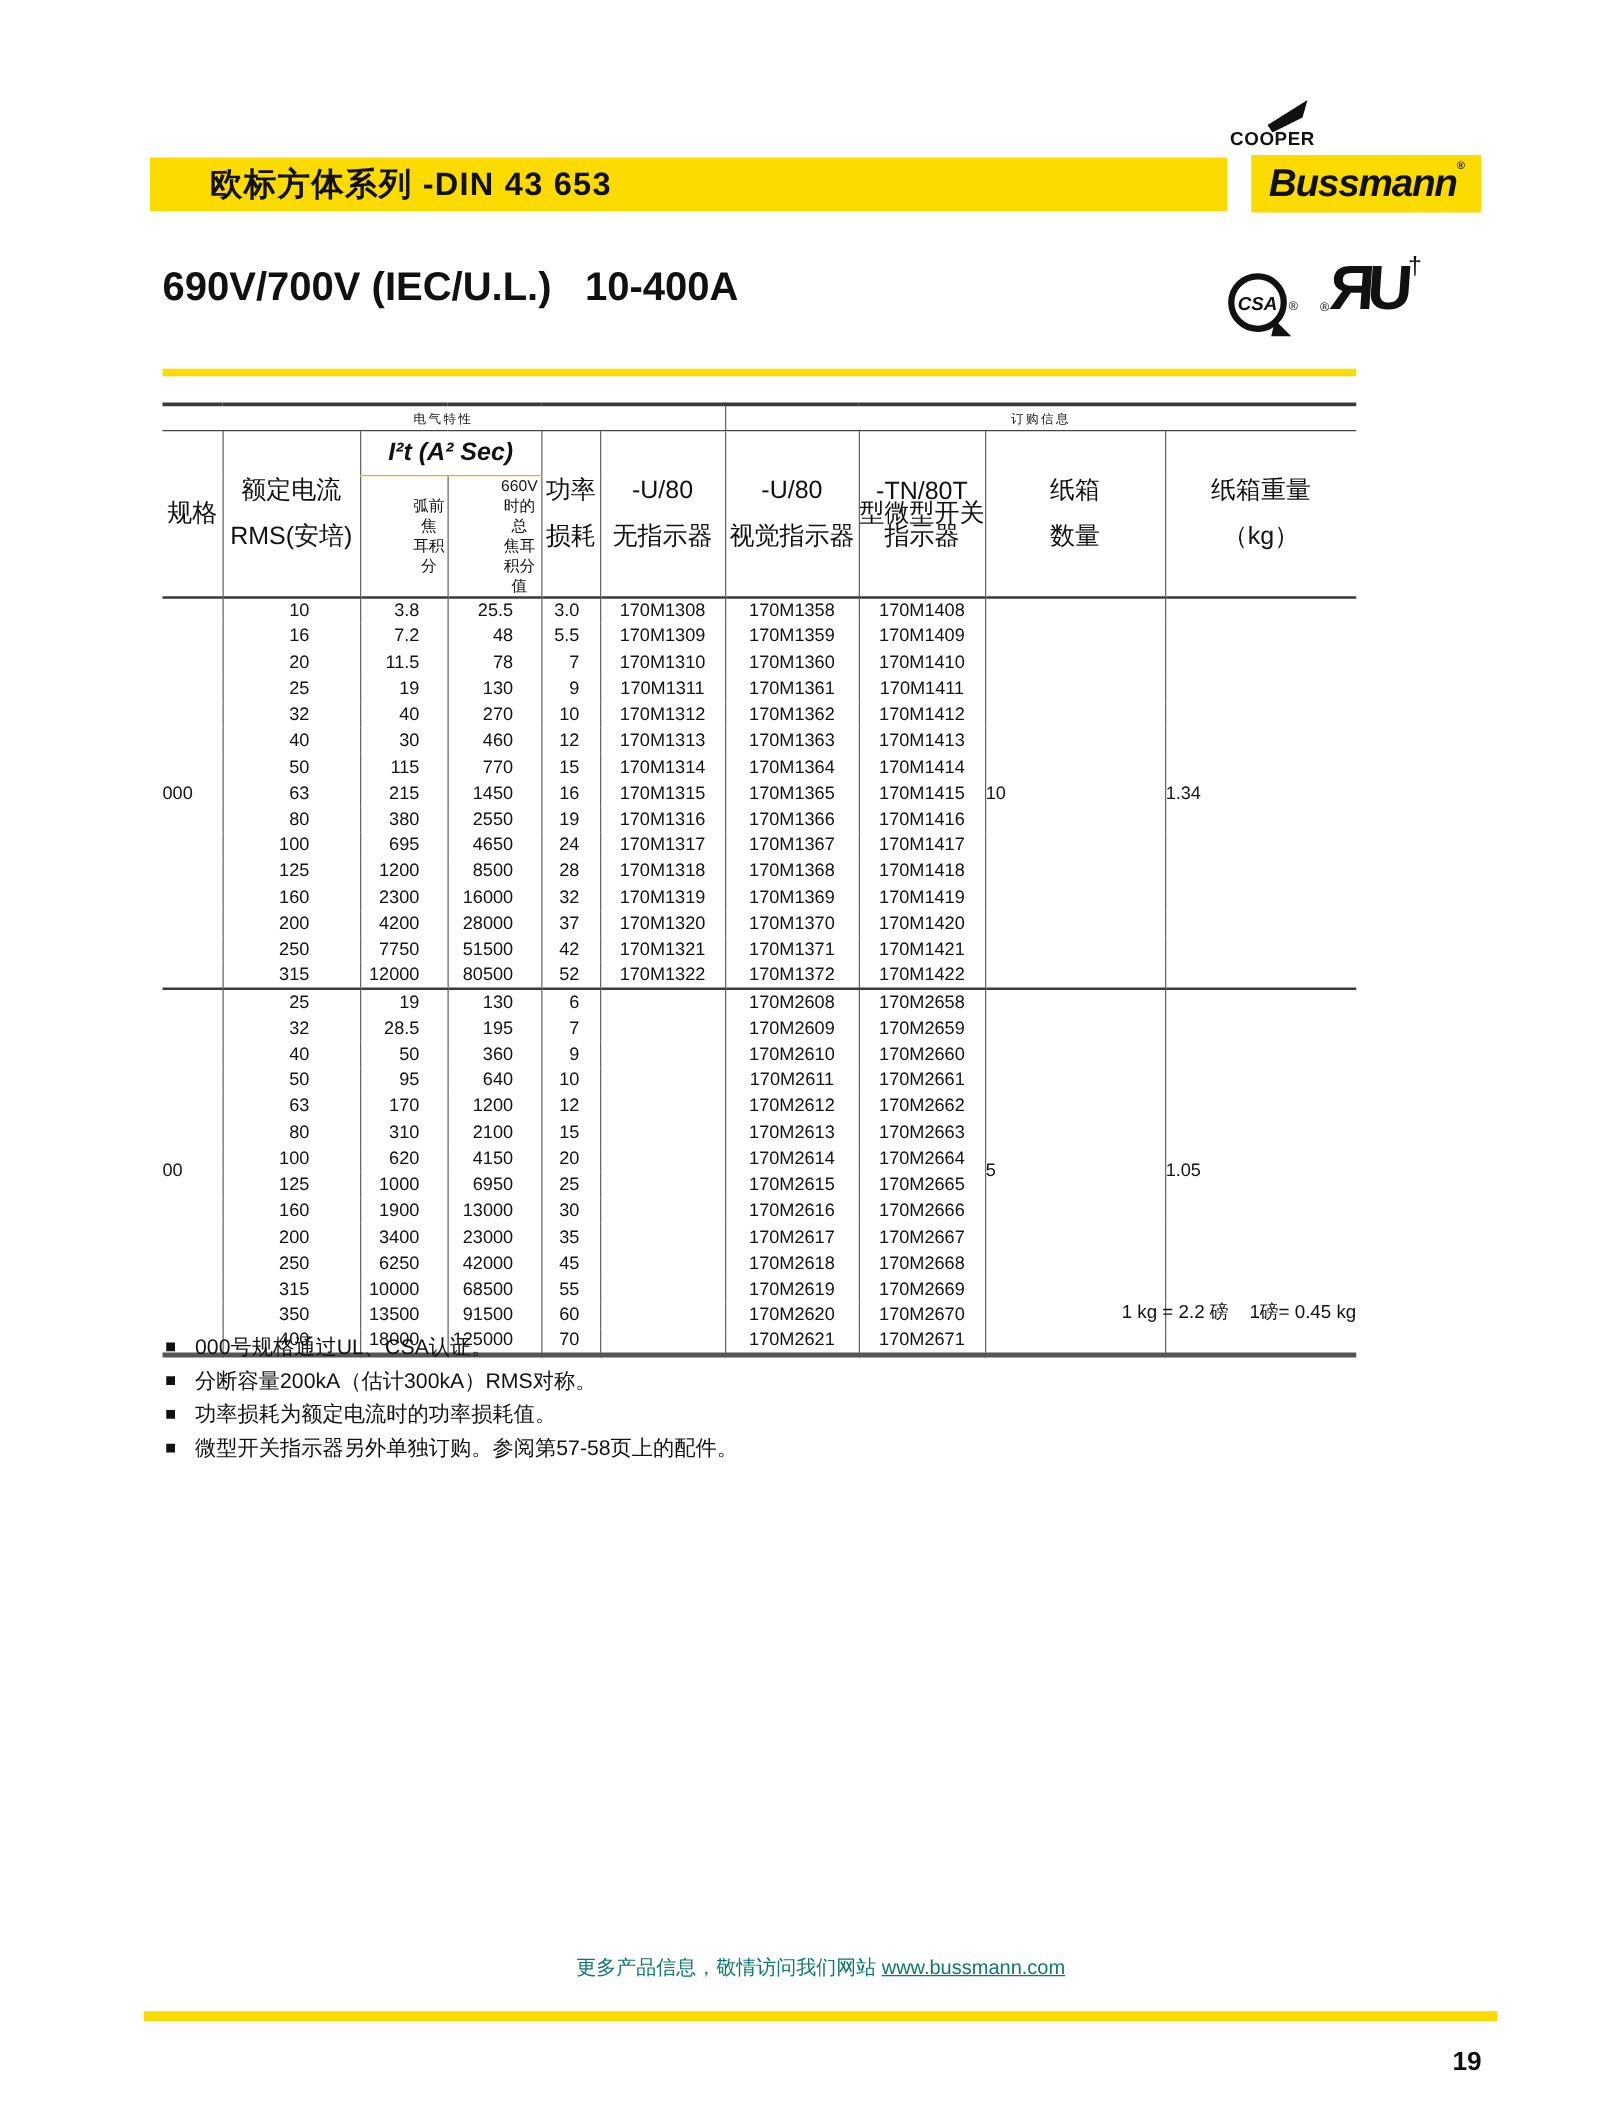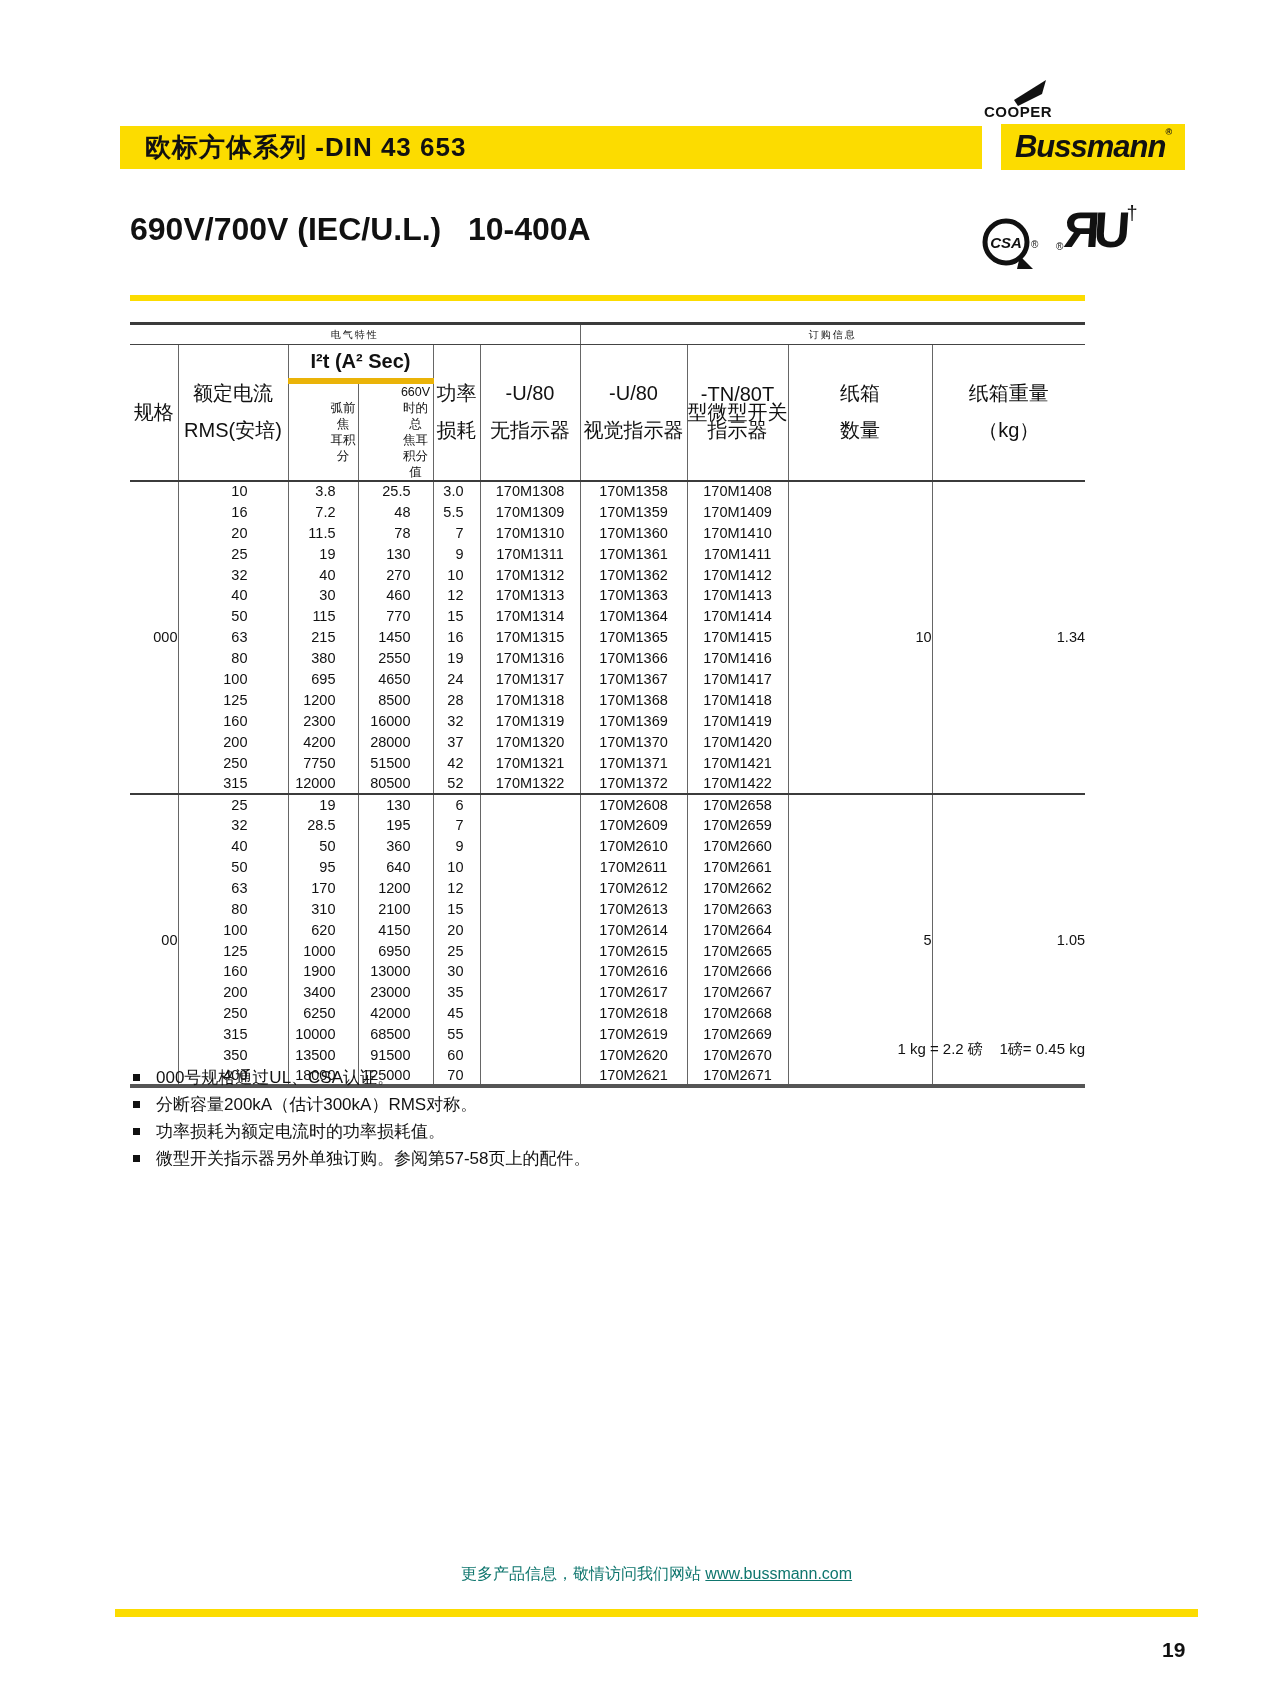--- a/index.html
+++ b/index.html
@@ -7,21 +7,21 @@
     position:relative;width:1287px;height:1689px;background:#ffffff;
     font-family:"Liberation Sans", sans-serif;color:#111;overflow:hidden;
     margin:0 auto;
   }
   
   .series-bar{
     position:absolute;left:120px;top:126px;width:862px;height:43px;
     background:#FCDC00;display:flex;align-items:center;
   }
   .series-bar .series-title{
-    padding-left:25px;font-size:26px;font-weight:bold;letter-spacing:1px;color:#111;
+    padding-left:48px;font-size:26px;font-weight:bold;letter-spacing:1px;color:#111;
   }
   .cooper-flag{position:absolute;left:1012px;top:80px;}
   .cooper-text{
     position:absolute;left:984px;top:103px;width:70px;
     font-size:15px;font-weight:800;letter-spacing:0.5px;color:#111;
   }
   .bussmann-box{
     position:absolute;left:1001px;top:124px;width:184px;height:46px;
     background:#FCDC00;display:flex;align-items:center;justify-content:center;
   }
@@ -46,33 +46,33 @@
     border-collapse:collapse;table-layout:fixed;
     border-top:3px solid #3b3b3b;border-bottom:4px solid #555;
   }
   .spec-table th,.spec-table td{padding:0;font-weight:normal;color:#111;}
   .bl{border-left:1px solid #666;}
   tr.grow th{border-bottom:1px solid #444;font-size:10px;letter-spacing:2px;}
   tr.hmain th{font-size:20px;vertical-align:middle;text-align:center;line-height:17px;}
   .sp2 div{line-height:17px;}
   .sp2 div + div{margin-top:20px;}
   .sp3 div{line-height:18px;}
-  th.i2t{font-size:16px;font-weight:bold;border-bottom:6px solid #eab308;}
+  th.i2t{font-size:16px;font-weight:bold;border-bottom:1px solid #eab308;font-style:italic;}
   tr.hsub th div{line-height:16px;font-size:12.5px;text-align:center;margin-left:40px;}
   .spec-table tbody tr{height:20.9px;}
   .spec-table tbody td{font-size:14.5px;}
   .spec-table tbody tr:first-child td{border-top:2px solid #3b3b3b;}
   .spec-table tbody tr.section-start td{border-top:2px solid #3b3b3b;}
   td.num{text-align:right;}
   td.c-amp{padding-right:40px;}
   td.c-pre{padding-right:22px;}
   td.c-tot{padding-right:22px;}
   td.c-pow{padding-right:16px;}
   td.part{text-align:center;}
-  td.mid{text-align:right;vertical-align:middle;}
+  td.mid{text-align:left;vertical-align:middle;}
   
   .conv-note{
     position:absolute;left:130px;top:1040px;width:955px;text-align:right;
     font-size:15px;white-space:pre;color:#111;
   }
   .notes{position:absolute;left:133px;top:1068px;}
   .note{display:flex;margin-bottom:8px;font-size:17px;line-height:19px;color:#111;}
   .bullet{width:7px;height:7px;background:#111;margin:6px 16px 0 0;flex:none;}
   
   .footer-bar{position:absolute;left:115px;top:1609px;width:1083px;height:8px;background:#FCDC00;}

